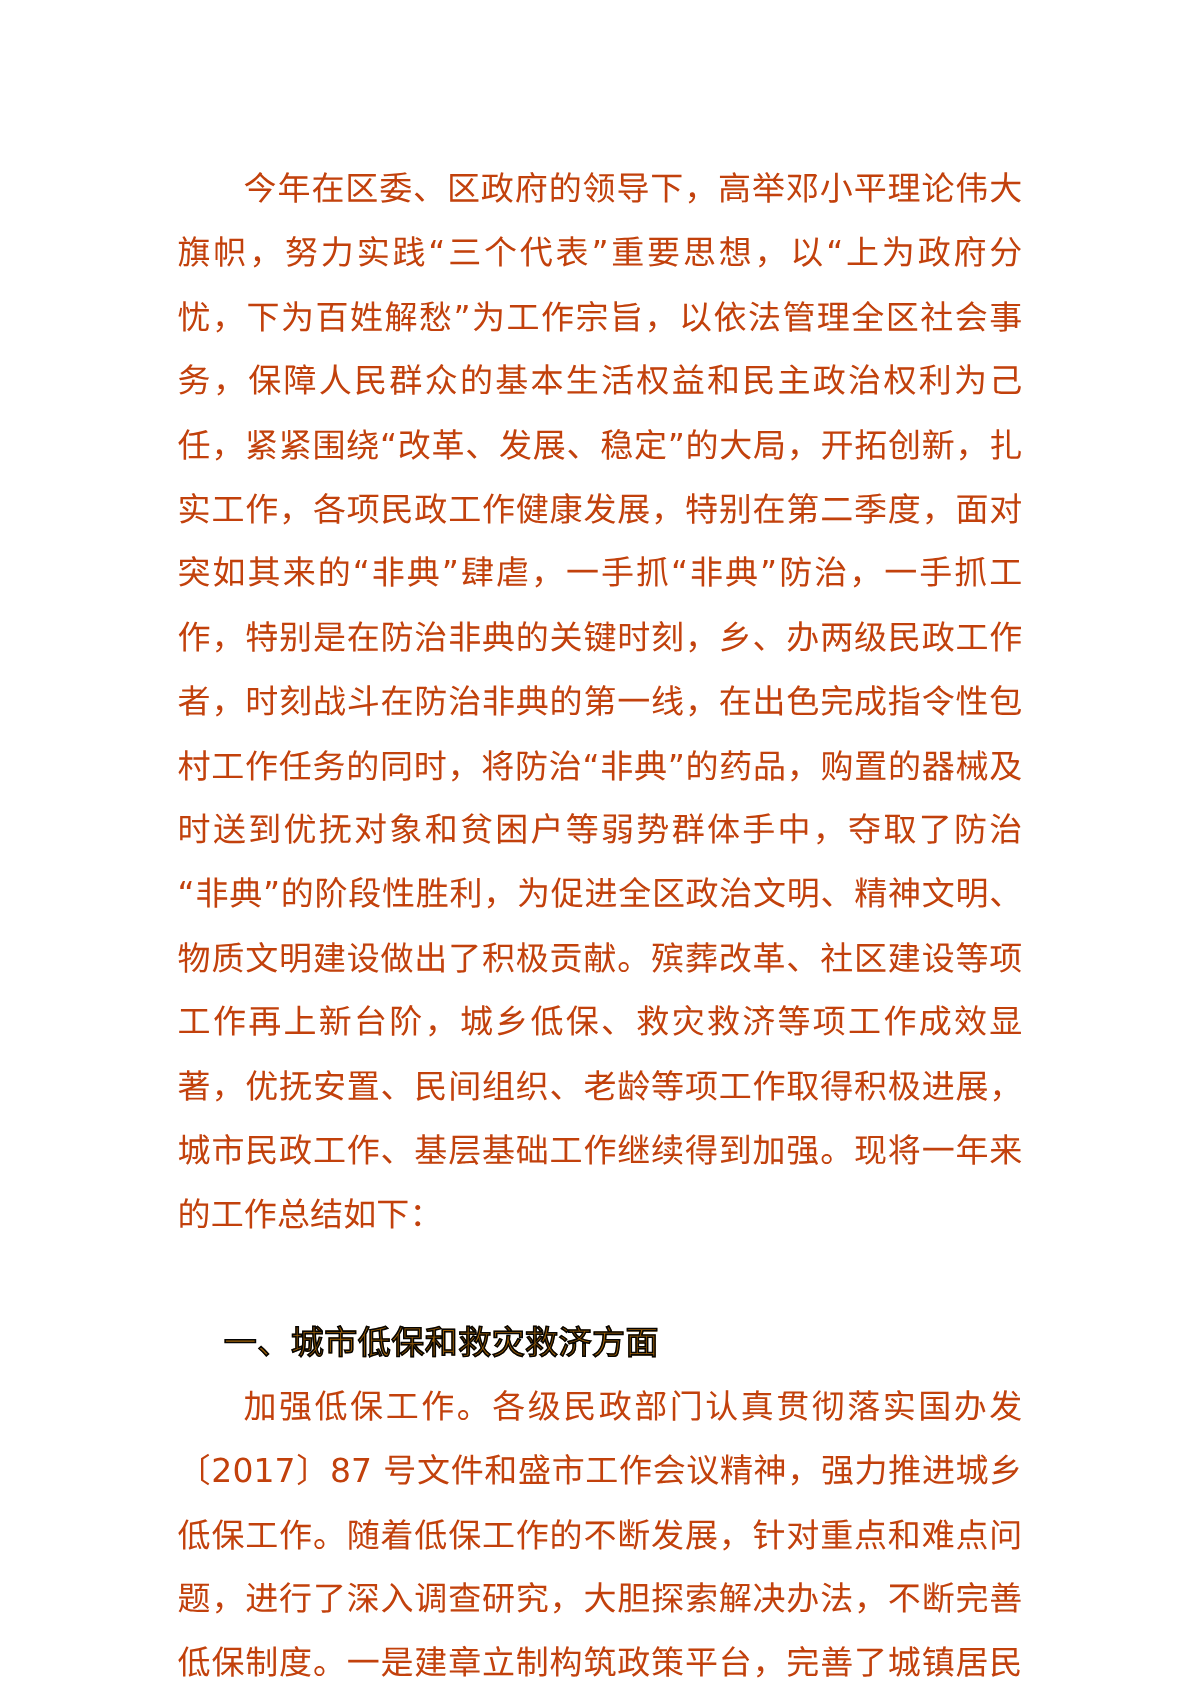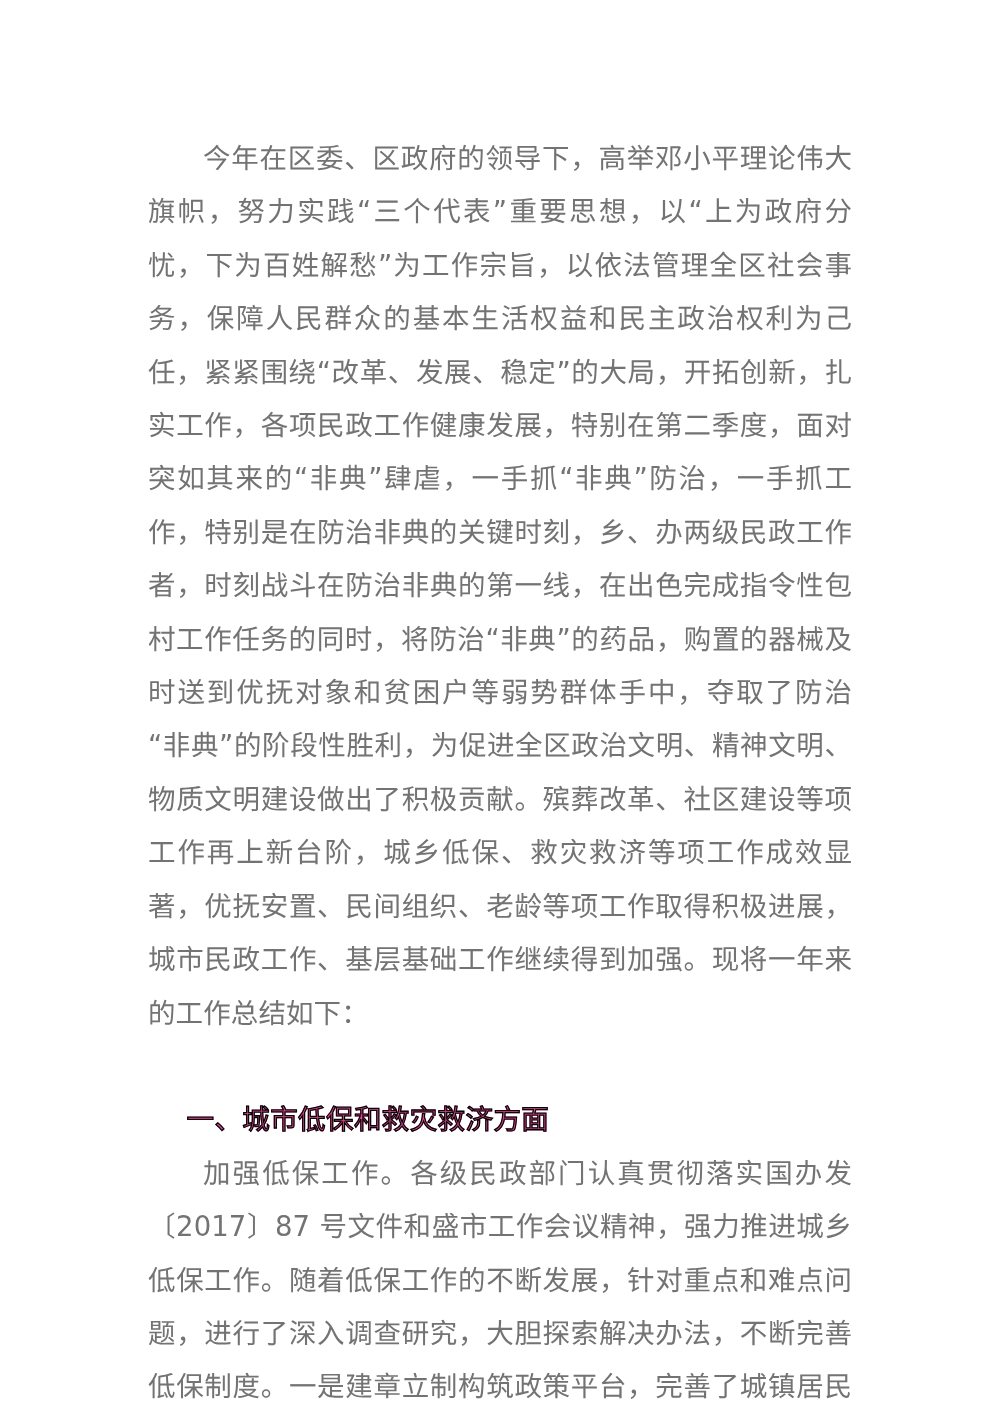--- a/index.html
+++ b/index.html
@@ -23,37 +23,37 @@
     position: absolute;
     left: 148px;
     top: 132px;
     width: 704px;
   }
   .para {
     margin: 0;
     padding: 0;
     font-size: 27.5px;
     line-height: 53.4px;
-    color: #737373;
+    color: #c2410c;
     text-align: justify;
     text-align-last: left;
     text-justify: inter-ideograph;
     letter-spacing: 0.1px;
     word-break: break-all;
     font-weight: 400;
   }
   .para.indent-2 {
     text-indent: 2em;
   }
   .heading {
     margin: 0;
     padding: 0;
     font-size: 27.5px;
     line-height: 53.4px;
-    color: #ec4899;
+    color: #a16207;
     font-weight: 700;
     text-indent: 1.4em;
     letter-spacing: 0.4px;
     -webkit-text-stroke: 0.35px #050505;
   }
   .spacer-line {
     height: 53.4px;
   }
 </style>
 </head>

